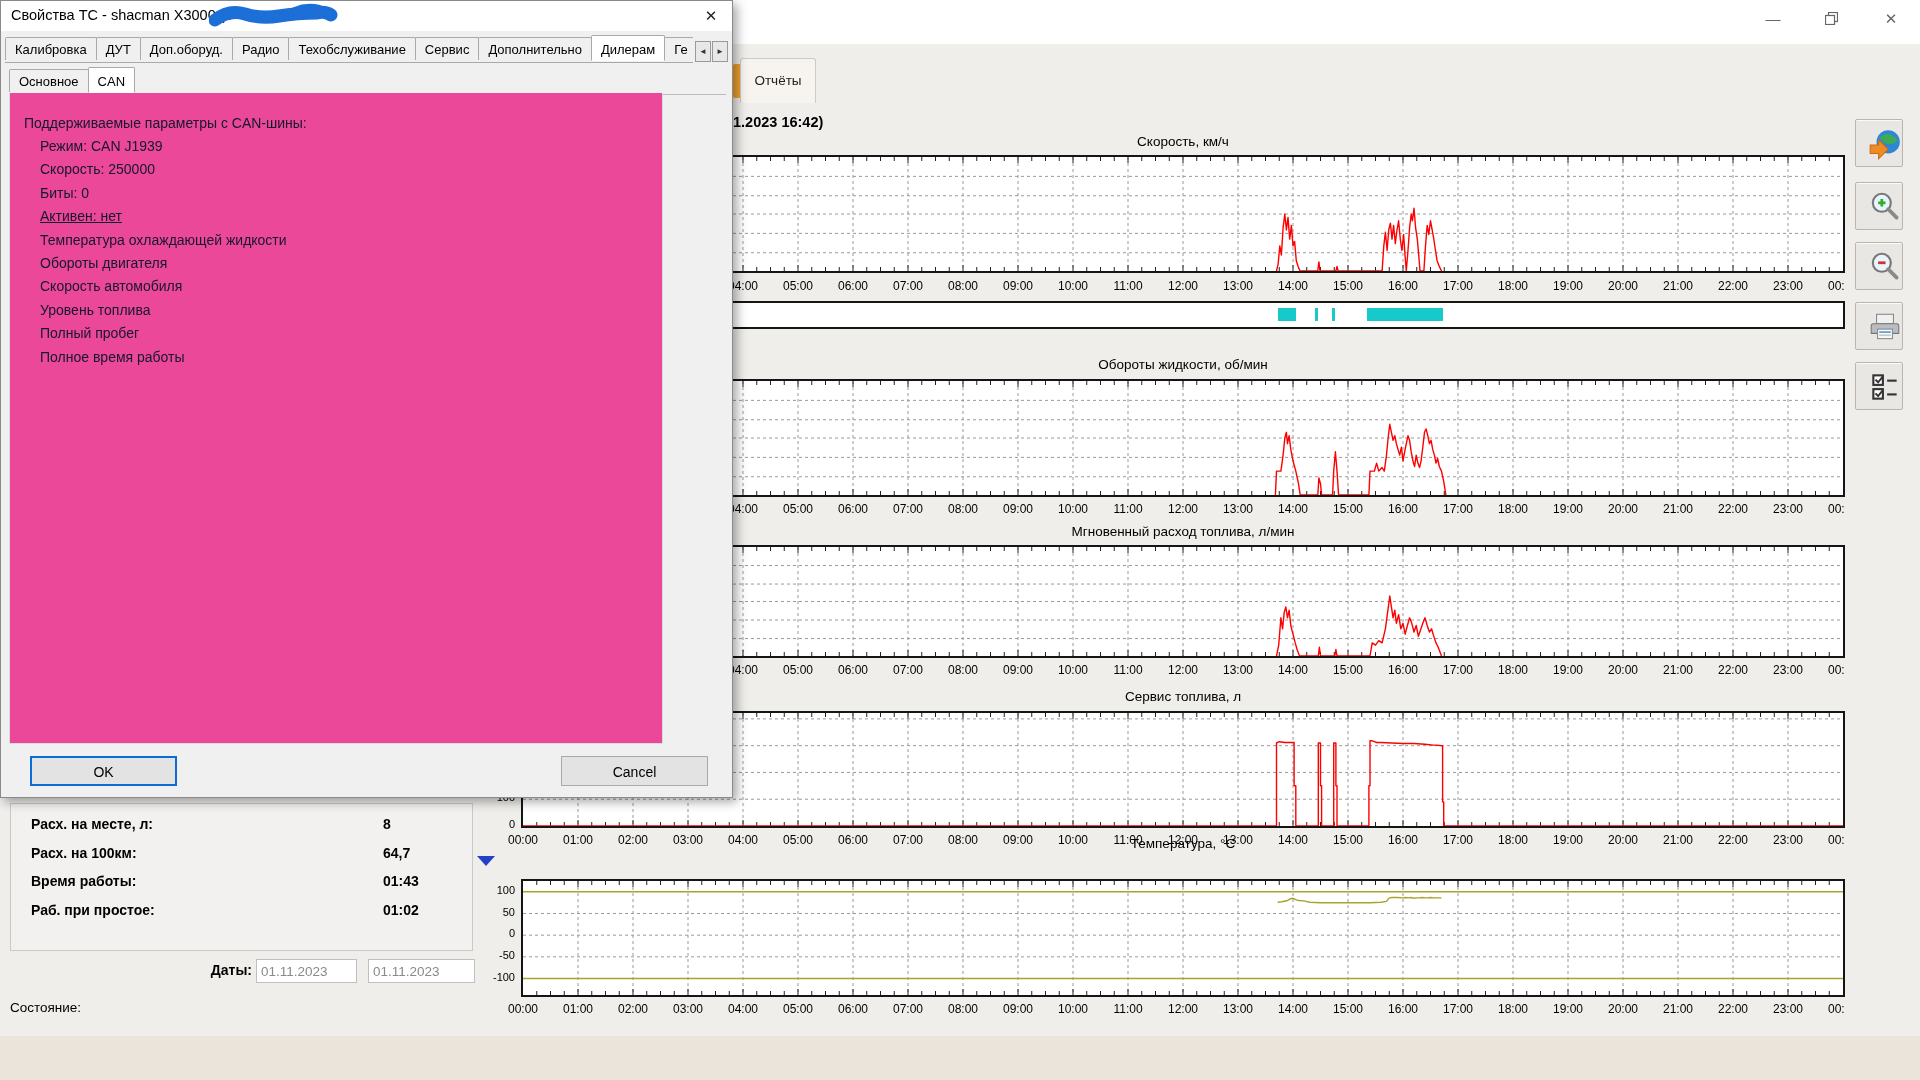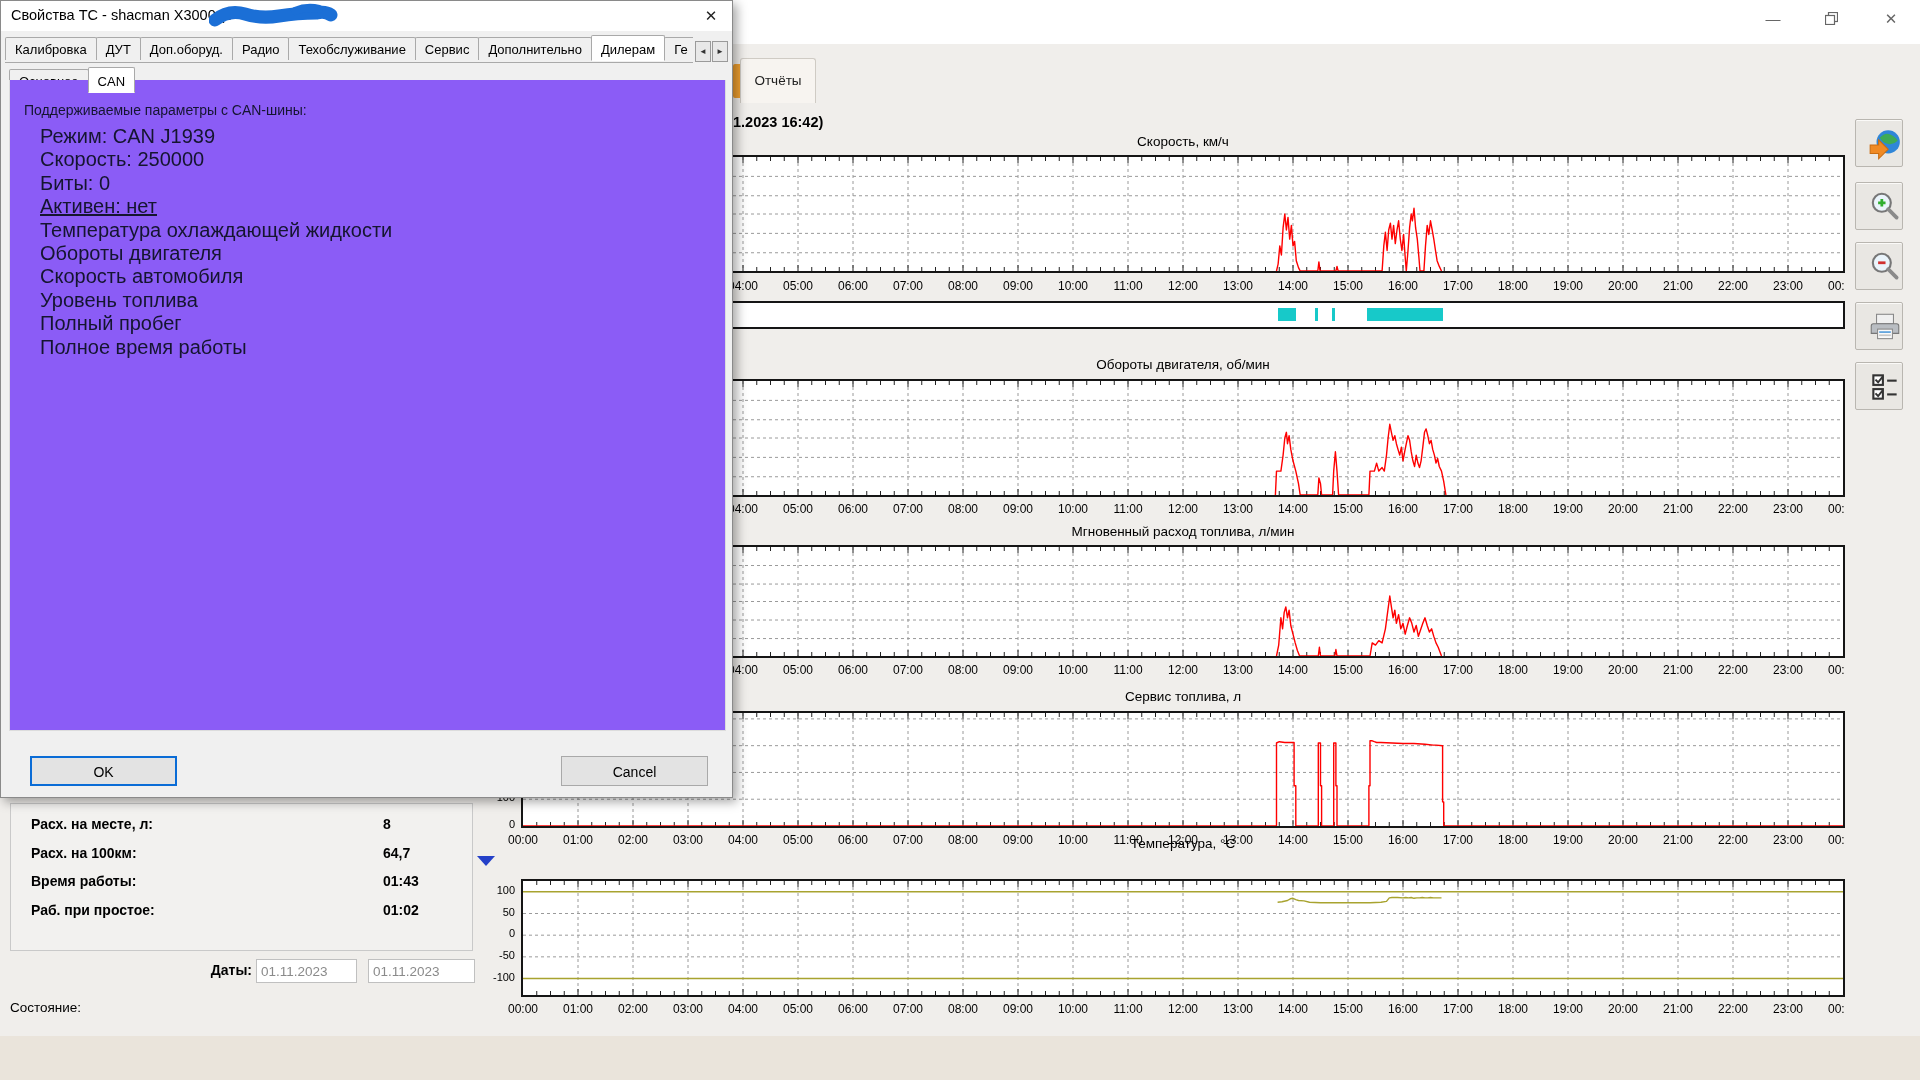--- a/index.html
+++ b/index.html
@@ -49,24 +49,24 @@
     line-height:22px;font-size:15px;color:#222;}
   #dlg-tabstrip{position:absolute;left:4px;top:34px;width:688px;height:27px;border-bottom:1px solid #a9a9a9;
     white-space:nowrap;overflow:hidden;}
   .dtab{display:inline-block;vertical-align:bottom;padding:4px 9px 3px;font-size:13px;color:#000;
     background:#f0f0f0;border:1px solid #a9a9a9;border-bottom:none;margin-right:-1px;border-radius:2px 2px 0 0;}
   .dtab.sel{background:#fff;padding-top:6px;position:relative;z-index:2;margin-bottom:-1px;border-bottom:1px solid #fff;}
   .tab-arrow{position:absolute;top:40px;width:16px;height:21px;background:#e8e8e8;border:1px solid #9a9a9a;
     font-size:8px;text-align:center;line-height:20px;color:#333;padding:0;}
   #dlg-innerstrip{position:absolute;left:8px;top:66px;width:717px;height:27px;border-bottom:1px solid #bcbcbc;
     white-space:nowrap;}
-  #dlg-content{position:absolute;left:8px;top:79px;width:717px;height:651px;background:#8b5cf6;
+  #dlg-content{position:absolute;left:8px;top:92px;width:654px;height:651px;background:#ec4899;
     border:1px solid #dcdcdc;border-top:none;box-sizing:border-box;}
   #can-header{position:absolute;left:14px;top:22px;font-size:14px;color:#151530;}
-  .can-item{position:absolute;left:30px;font-size:20px;color:#151530;}
+  .can-item{position:absolute;left:30px;font-size:14px;color:#151530;}
   .wbtn{position:absolute;top:755px;width:147px;height:30px;background:#e3e3e3;border:1px solid #a9a9a9;
     font-size:14px;color:#000;text-align:center;line-height:28px;box-sizing:border-box;}
   #ok-btn{left:29px;border:2px solid #0a6cd6;line-height:26px;}
   #cancel-btn{left:560px;}
   
   #taskbar{position:absolute;left:0;top:1036px;width:1920px;height:44px;background:#eae4db;z-index:20;}
   .tb-icon{position:absolute;top:1043px;width:30px;height:30px;}
   .tb-icon svg{width:100%;height:100%;}
   .tb-underline{position:absolute;top:1077px;height:3px;background:#0b7bd6;}
   .tray-icon{position:absolute;top:1047px;width:22px;height:22px;}
@@ -345,21 +345,21 @@
       <div class="xlab" style="left: 1656px; top: 279px;">21:00</div>
       <div class="xlab" style="left: 1711px; top: 279px;">22:00</div>
       <div class="xlab" style="left: 1766px; top: 279px;">23:00</div>
       <div class="xlab" style="left: 1821px; top: 279px;">00:00</div>
       <div class="cyanbox" style="top: 301px; height: 28px;">
         <div class="cyanseg" style="left: 754.6px; width: 18.15px; background: rgb(23, 201, 201);"></div>
         <div class="cyanseg" style="left: 792px; width: 3.3px; background: rgb(23, 201, 201);"></div>
         <div class="cyanseg" style="left: 808.5px; width: 3.3px; background: rgb(23, 201, 201);"></div>
         <div class="cyanseg" style="left: 844.25px; width: 75.35px; background: rgb(23, 201, 201);"></div>
       </div>
-      <div class="ch-title" style="top: 357px;">Обороты двигателя, об/мин</div>
+      <div class="ch-title" style="top: 357px;">Обороты жидкости, об/мин</div>
       <div class="plot" style="top: 379px; height: 118px;"><svg width="1320" height="114" viewBox="0 0 1320 114">
           <line x1="55" y1="0" x2="55" y2="114" stroke="#9a9a9a" stroke-width="1" stroke-dasharray="3 3"></line>
           <line x1="110" y1="0" x2="110" y2="114" stroke="#9a9a9a" stroke-width="1" stroke-dasharray="3 3"></line>
           <line x1="165" y1="0" x2="165" y2="114" stroke="#9a9a9a" stroke-width="1" stroke-dasharray="3 3"></line>
           <line x1="220" y1="0" x2="220" y2="114" stroke="#9a9a9a" stroke-width="1" stroke-dasharray="3 3"></line>
           <line x1="275" y1="0" x2="275" y2="114" stroke="#9a9a9a" stroke-width="1" stroke-dasharray="3 3"></line>
           <line x1="330" y1="0" x2="330" y2="114" stroke="#9a9a9a" stroke-width="1" stroke-dasharray="3 3"></line>
           <line x1="385" y1="0" x2="385" y2="114" stroke="#9a9a9a" stroke-width="1" stroke-dasharray="3 3"></line>
           <line x1="440" y1="0" x2="440" y2="114" stroke="#9a9a9a" stroke-width="1" stroke-dasharray="3 3"></line>
           <line x1="495" y1="0" x2="495" y2="114" stroke="#9a9a9a" stroke-width="1" stroke-dasharray="3 3"></line>

